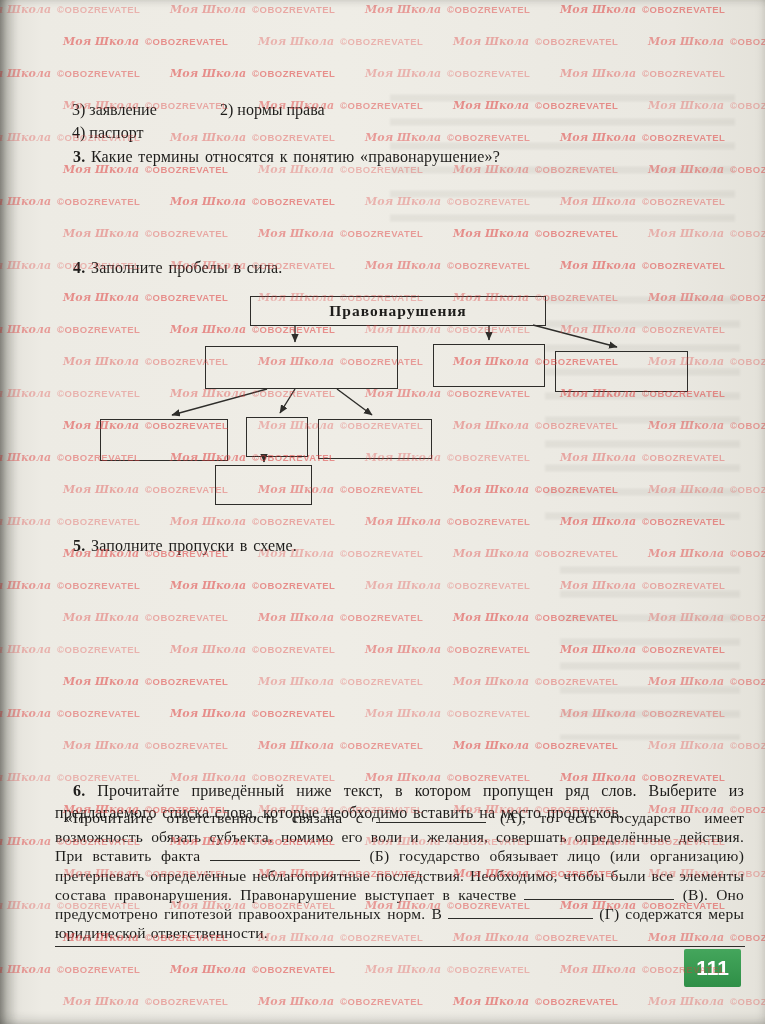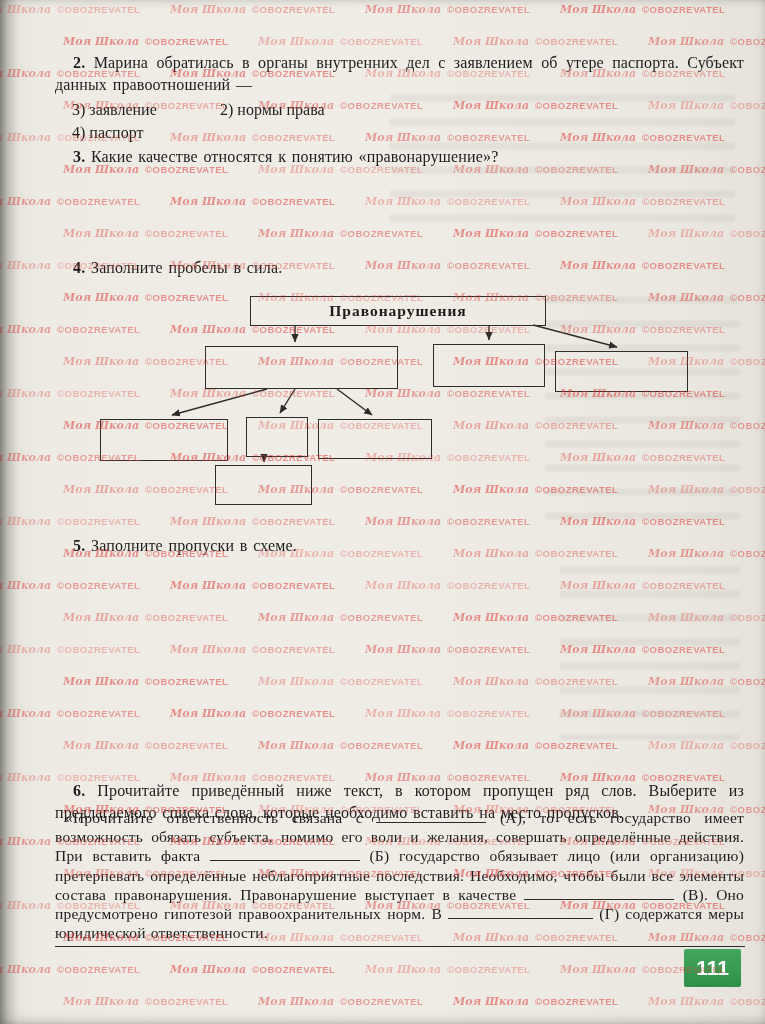--- a/index.html
+++ b/index.html
@@ -159,33 +159,29 @@
 </style>
 </head>
 <body>
 
 <div id="page">
 
   <div class="bleed" style="left:390px; top:88px; width:345px; height:150px;"></div>
   <div class="bleed" style="left:545px; top:290px; width:195px; height:240px;"></div>
   <div class="bleed" style="left:560px; top:560px; width:180px; height:180px;"></div>
 
-  <p class="qtext" style="top:52px;">
-    <b>2.</b>
-    <span>Марина обратилась в органы внутренних дел с заявлением об утере паспорта. Субъект данных правоотношений —</span>
-  </p>
   <div class="opts-grid" style="top:99px;">
     <span>3) заявление</span>
     <span>2) нормы права</span>
     <span>4) паспорт</span>
   </div>
 
   <p class="qtext" style="top:146px;">
     <b>3.</b>
-    <span>Какие качестве относятся к понятию «правонарушение»?</span>
+    <span>Какие термины относятся к понятию «правонарушение»?</span>
   </p>
 
   <p class="qtext" style="top:257px;">
     <b>4.</b>
     <span>Заполните пробелы в сила.</span>
   </p>
 
   <div class="diagram" style="top:284px; height:232px;">
     <svg width="650" height="232">
       <defs>

